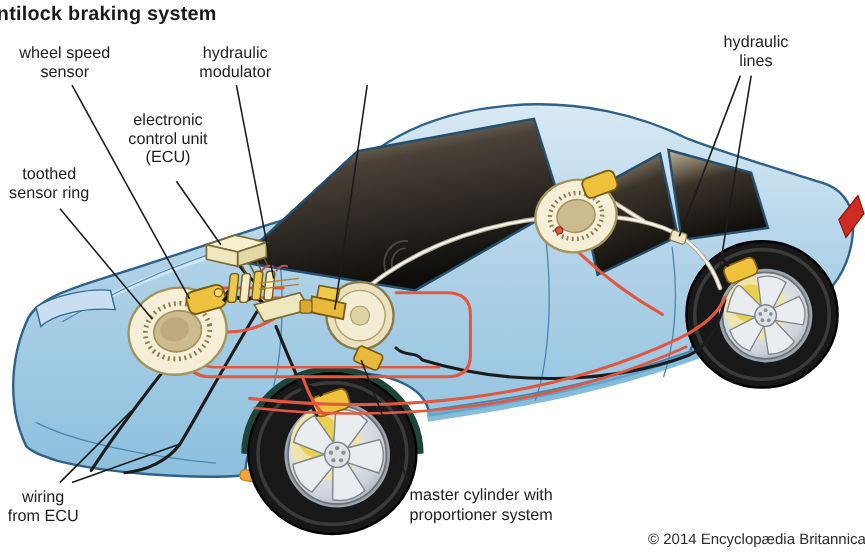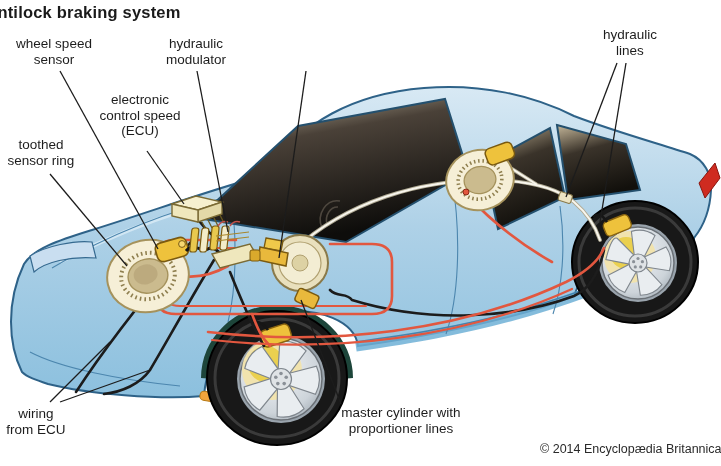--- a/index.html
+++ b/index.html
@@ -255,26 +255,26 @@
 sensor</div>
 
   <div class="lbl" style="left:141px;top:36px;width:110px;">hydraulic
 modulator</div>
 
 
   <div class="lbl" style="left:574px;top:27px;width:112px;">hydraulic
 lines</div>
 
   <div class="lbl" style="left:85px;top:92px;width:110px;">electronic
-control speed
+control unit
 (ECU)</div>
 
   <div class="lbl" style="left:-2px;top:137px;width:86px;">toothed
 sensor ring</div>
 
   <div class="lbl" style="left:0px;top:406px;width:72px;">wiring
 from ECU</div>
 
   <div class="lbl" style="left:320px;top:405px;width:162px;">master cylinder with
-proportioner lines</div>
+proportioner system</div>
 
   <div class="copyright">© 2014 Encyclopædia Britannica,</div>
 </div>
 
 </body></html>

